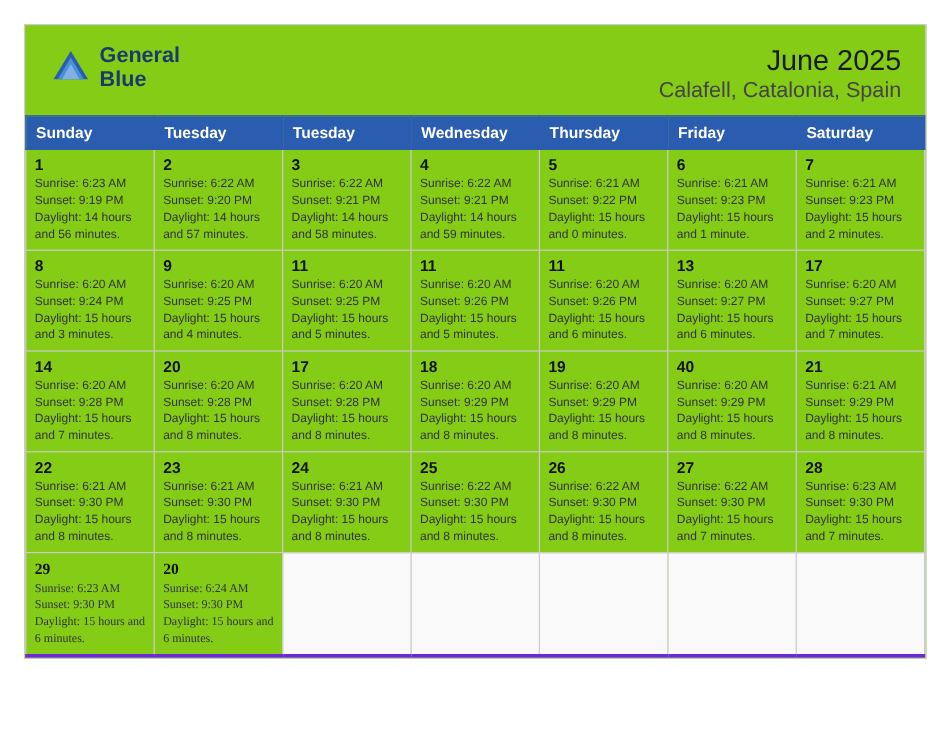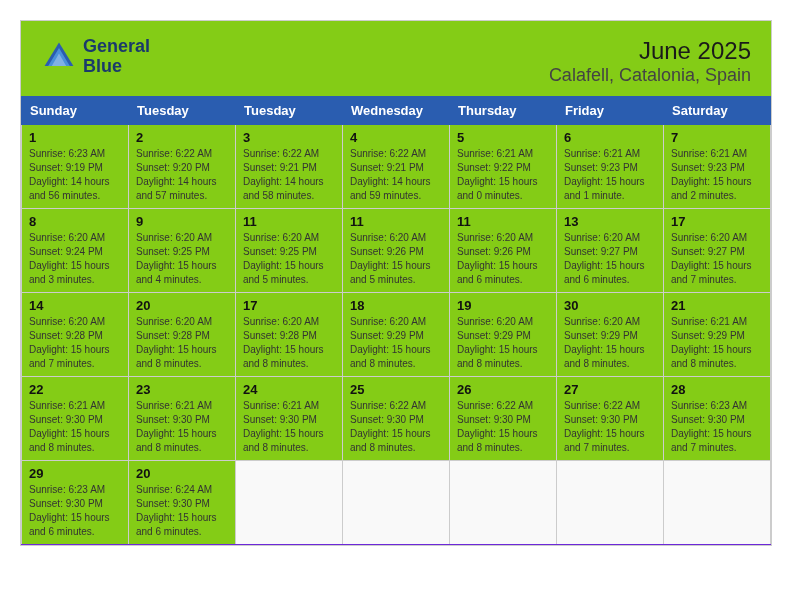--- a/index.html
+++ b/index.html
@@ -69,21 +69,22 @@
     .calendar td {
       vertical-align: top;
       border: 1px solid #ccc;
       padding: 5px 7px;
       width: 107px;
       min-height: 80px;
       font-size: 10.5px;
       color: #222;
     }
     .calendar tr:last-child td {
-      border-bottom: 1px solid #6d28d9;
+      border-bottom: 3px solid #6d28d9;
+      font-family: Liberation Serif, serif;
     }
     .day-num {
       font-size: 13px;
       font-weight: bold;
       color: #111;
       display: block;
       margin-bottom: 2px;
     }
     .day-info {
       font-size: 10px;
@@ -146,21 +147,21 @@
           <td><span class="day-num">11</span><span class="day-info">Sunrise: 6:20 AM<br>Sunset: 9:26 PM<br>Daylight: 15 hours and 6 minutes.</span></td>
           <td><span class="day-num">13</span><span class="day-info">Sunrise: 6:20 AM<br>Sunset: 9:27 PM<br>Daylight: 15 hours and 6 minutes.</span></td>
           <td><span class="day-num">17</span><span class="day-info">Sunrise: 6:20 AM<br>Sunset: 9:27 PM<br>Daylight: 15 hours and 7 minutes.</span></td>
         </tr>
         <tr>
           <td><span class="day-num">14</span><span class="day-info">Sunrise: 6:20 AM<br>Sunset: 9:28 PM<br>Daylight: 15 hours and 7 minutes.</span></td>
           <td><span class="day-num">20</span><span class="day-info">Sunrise: 6:20 AM<br>Sunset: 9:28 PM<br>Daylight: 15 hours and 8 minutes.</span></td>
           <td><span class="day-num">17</span><span class="day-info">Sunrise: 6:20 AM<br>Sunset: 9:28 PM<br>Daylight: 15 hours and 8 minutes.</span></td>
           <td><span class="day-num">18</span><span class="day-info">Sunrise: 6:20 AM<br>Sunset: 9:29 PM<br>Daylight: 15 hours and 8 minutes.</span></td>
           <td><span class="day-num">19</span><span class="day-info">Sunrise: 6:20 AM<br>Sunset: 9:29 PM<br>Daylight: 15 hours and 8 minutes.</span></td>
-          <td><span class="day-num">30</span><span class="day-info">Sunrise: 6:20 AM<br>Sunset: 9:29 PM<br>Daylight: 15 hours and 8 minutes.</span></td>
+          <td><span class="day-num">40</span><span class="day-info">Sunrise: 6:20 AM<br>Sunset: 9:29 PM<br>Daylight: 15 hours and 8 minutes.</span></td>
           <td><span class="day-num">21</span><span class="day-info">Sunrise: 6:21 AM<br>Sunset: 9:29 PM<br>Daylight: 15 hours and 8 minutes.</span></td>
         </tr>
         <tr>
           <td><span class="day-num">22</span><span class="day-info">Sunrise: 6:21 AM<br>Sunset: 9:30 PM<br>Daylight: 15 hours and 8 minutes.</span></td>
           <td><span class="day-num">23</span><span class="day-info">Sunrise: 6:21 AM<br>Sunset: 9:30 PM<br>Daylight: 15 hours and 8 minutes.</span></td>
           <td><span class="day-num">24</span><span class="day-info">Sunrise: 6:21 AM<br>Sunset: 9:30 PM<br>Daylight: 15 hours and 8 minutes.</span></td>
           <td><span class="day-num">25</span><span class="day-info">Sunrise: 6:22 AM<br>Sunset: 9:30 PM<br>Daylight: 15 hours and 8 minutes.</span></td>
           <td><span class="day-num">26</span><span class="day-info">Sunrise: 6:22 AM<br>Sunset: 9:30 PM<br>Daylight: 15 hours and 8 minutes.</span></td>
           <td><span class="day-num">27</span><span class="day-info">Sunrise: 6:22 AM<br>Sunset: 9:30 PM<br>Daylight: 15 hours and 7 minutes.</span></td>
           <td><span class="day-num">28</span><span class="day-info">Sunrise: 6:23 AM<br>Sunset: 9:30 PM<br>Daylight: 15 hours and 7 minutes.</span></td>

